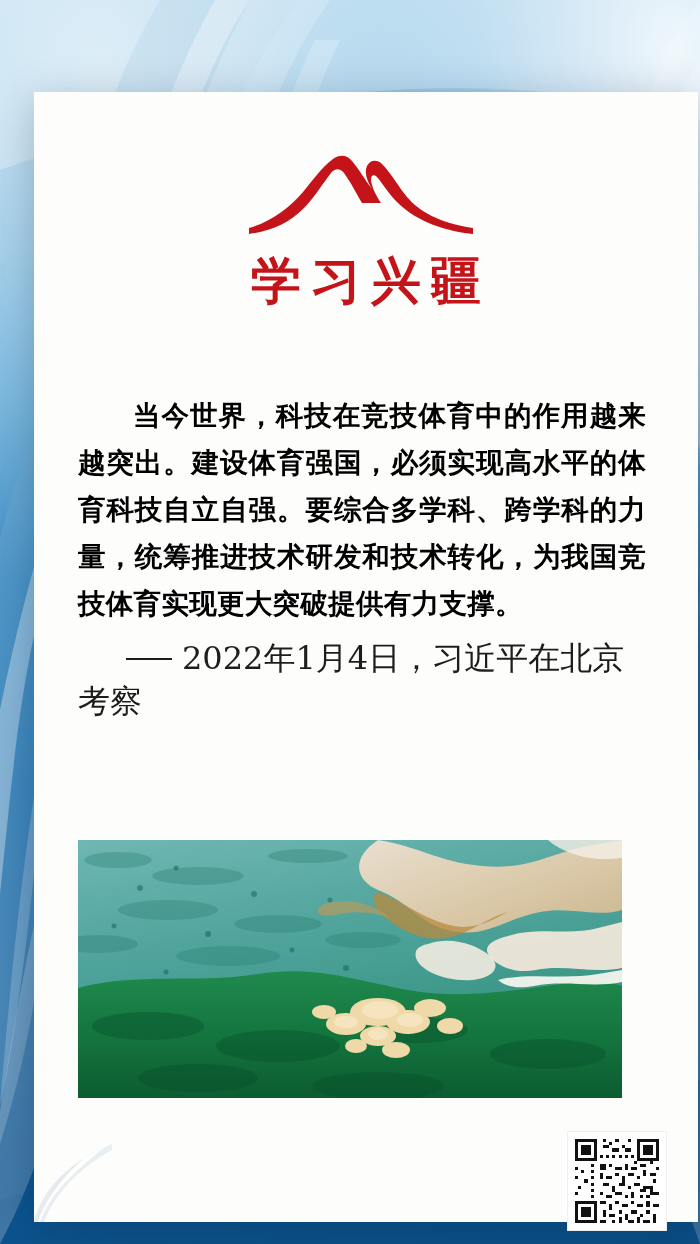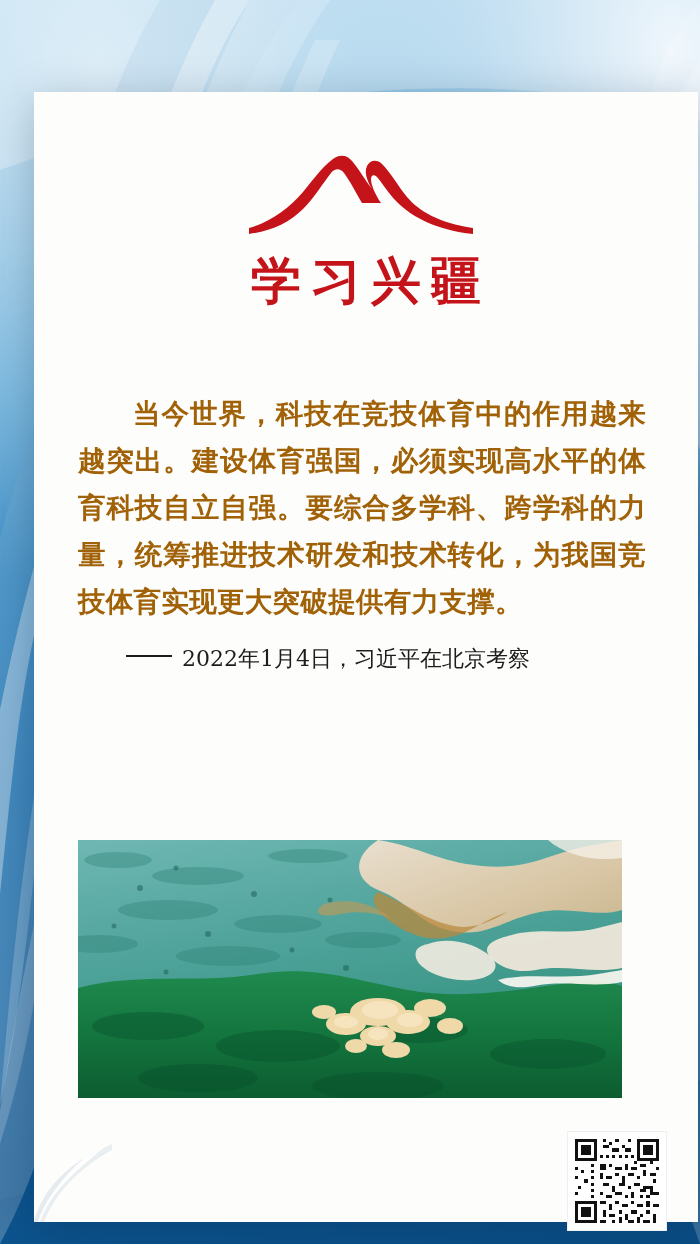--- a/index.html
+++ b/index.html
@@ -78,39 +78,39 @@
     text-indent: 10px;
     line-height: 1;
   }
 
   
   .quote {
     position: absolute;
     left: 44px;
     right: 52px;
     top: 300px;
-    color: #a16207;
-    font-family: Liberation Mono, monospace;
+    color: #000000;
+    font-family: Liberation Sans, sans-serif;
     font-weight: bold;
     font-size: 27.5px;
     line-height: 47px;
     text-align: justify;
     text-indent: 55px;
     letter-spacing: 0.3px;
   }
 
   
   .source {
     position: absolute;
     left: 44px;
     right: 42px;
     top: 545px;
     color: #1d1d1d;
     font-family: "DejaVu Serif", "Liberation Serif", serif;
-    font-size: 22px;
+    font-size: 32px;
     line-height: 43px;
     text-align: left;
   }
   .source .dash {
     display: inline-block;
     width: 46px;
     border-top: 2px solid #1d1d1d;
     transform: translateY(-9px);
     margin-left: 48px;
     margin-right: 10px;

